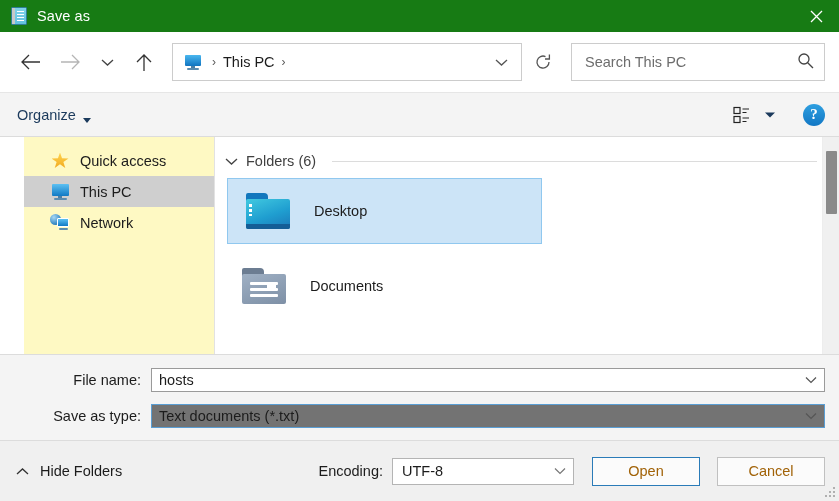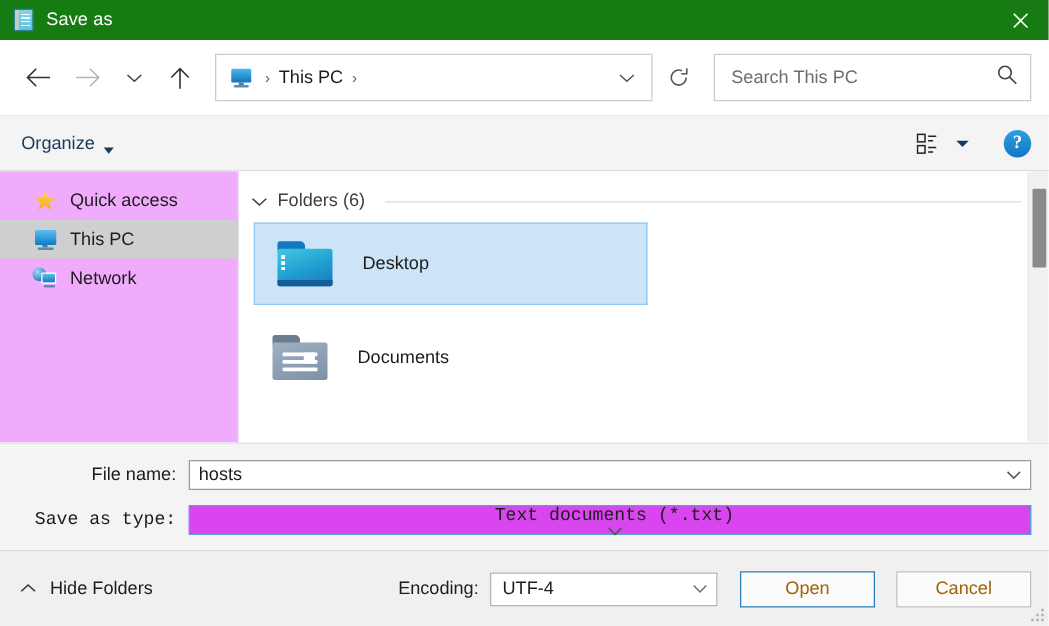--- a/index.html
+++ b/index.html
@@ -173,24 +173,25 @@
   .body-area {
     flex: 1;
     display: flex;
     min-height: 0;
     position: relative;
     background: #ffffff;
     overflow: hidden;
   }
   .sidebar {
     width: 191px; flex: 0 0 191px;
-    background: #f0abfc;
+    background: #fef9c3;
     border-right: 1px solid #e2e2e2;
     padding-top: 8px;
     position: relative;
+    margin-left: 24px;
   }
   .side-item {
     height: 31px;
     display: flex; align-items: center;
     padding-left: 26px;
     font-size: 14.5px; color: #1c1c1c;
     cursor: default;
   }
   .side-item.selected { background: #cfcfcf; }
   .side-ico { width: 20px; margin-right: 10px; display: flex; align-items: center; justify-content: center; flex: 0 0 20px; }
@@ -305,34 +306,34 @@
   }
 
   
   .fields {
     flex: 0 0 auto;
     background: #f4f4f4;
     border-top: 1px solid #dcdcdc;
     padding: 11px 14px 10px 14px;
   }
   .field-row { display: flex; align-items: center; height: 28px; margin-bottom: 8px; }
-  .field-row:last-child { margin-bottom: 0; font-family: Liberation Mono, monospace; }
+  .field-row:last-child { margin-bottom: 0; }
   .field-label {
     width: 137px; flex: 0 0 137px;
     text-align: right; padding-right: 10px;
     font-size: 14.5px; color: #1c1c1c;
   }
   .combo {
     flex: 1; height: 24px;
     border: 1px solid #9a9a9a;
     background: #ffffff;
     display: flex; align-items: center;
     padding-left: 7px;
   }
-  .combo.hl { background: #d946ef; border-color: #5a9ed4; flex-direction: column; }
+  .combo.hl { background: #737373; border-color: #5a9ed4; }
   .combo-val { flex: 1; font-size: 14.5px; color: #1c1c1c; }
   .combo-arrow { width: 26px; display: flex; align-items: center; justify-content: center; cursor: default; }
 
   
   .footer {
     flex: 0 0 61px; height: 61px;
     background: #f0f0f0;
     border-top: 1px solid #dcdcdc;
     display: flex; align-items: center;
     padding: 0 14px 0 16px;
@@ -559,21 +560,21 @@
       <span>
         <svg width="13" height="9" viewBox="0 0 13 9">
           <path d="M1 7 L6.5 2 L12 7" stroke="#333333" stroke-width="1.3" fill="none"></path>
         </svg>
       </span>
       <span>Hide Folders</span>
     </div>
     <div class="spacer"></div>
     <span class="enc-label">Encoding:</span>
     <span class="enc-combo">
-      <span class="v">UTF-4</span>
+      <span class="v">UTF-8</span>
       <span class="combo-arrow">
         <svg width="12" height="8" viewBox="0 0 12 8">
           <path d="M1 1.5 L6 6.5 L11 1.5" stroke="#777777" stroke-width="1.2" fill="none"></path>
         </svg>
       </span>
     </span>
     <div class="btn primary">Open</div>
     <div class="btn">Cancel</div>
     <div class="grip">
       <i style="left:9px;top:1px"></i>

